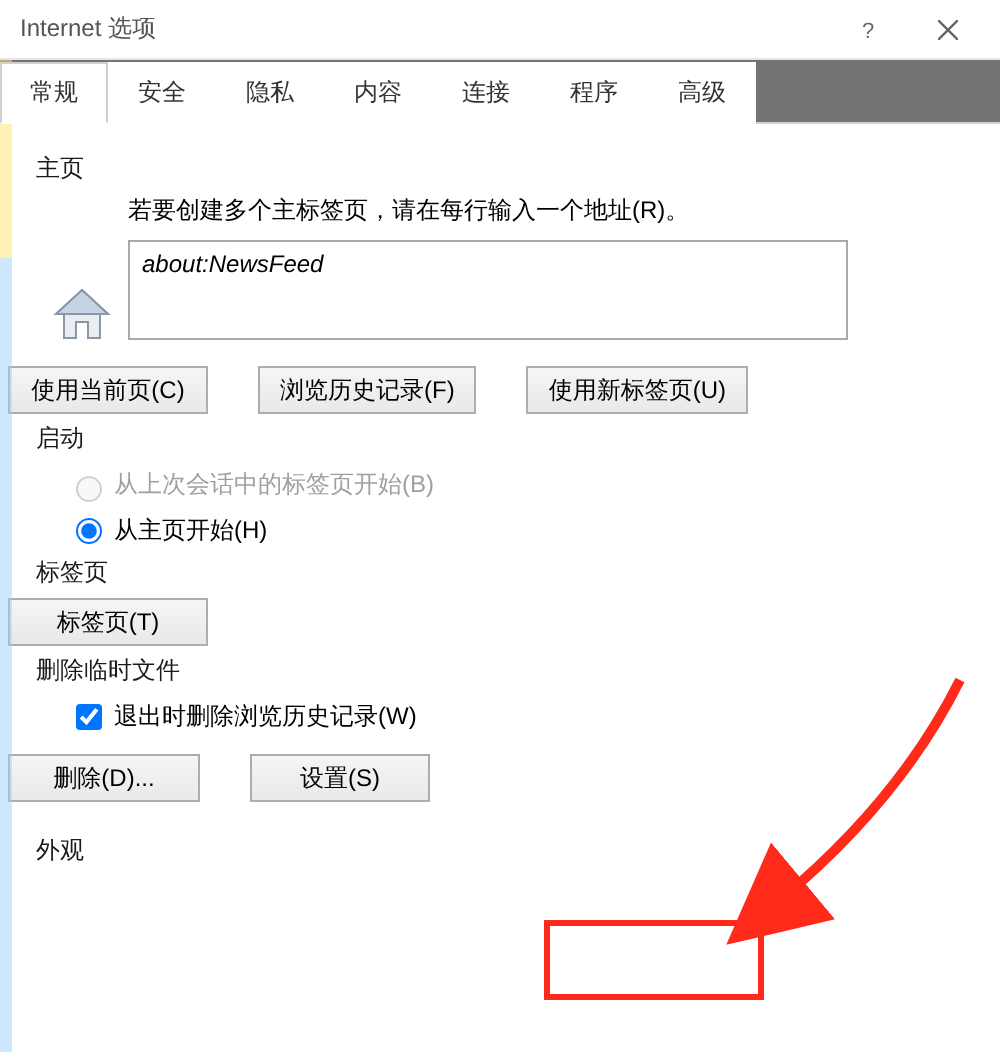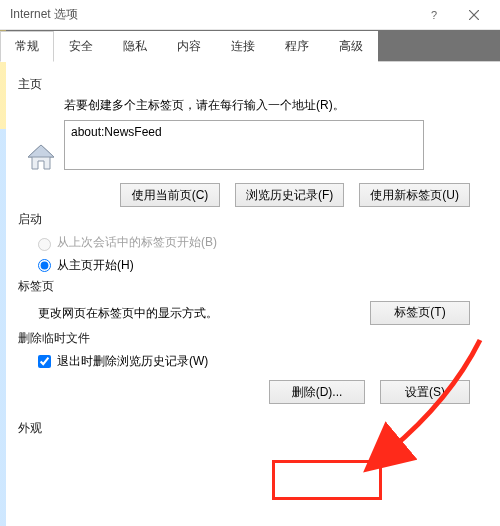--- a/index.html
+++ b/index.html
@@ -83,25 +83,26 @@
   .textarea {
     width: 360px;
     height: 50px;
     border: 1px solid #a9a9a9;
     margin-top: 6px;
     padding: 4px 6px;
     font-size: 12px;
     font-family: inherit;
     resize: none;
     color: #000;
+    font-style: italic;
   }
   .btn-row {
     display: flex;
-    gap: 15px;
-    justify-content: flex-end;
+    gap: 25px;
+    justify-content: flex-start;
     margin: 10px 14px 4px 0;
   }
   .btn {
     min-width: 100px;
     height: 24px;
     border: 1px solid #adadad;
     background: linear-gradient(#f5f5f5,#e9e9e9);
     font-size: 12px;
     padding: 0 10px;
     color: #000;
@@ -200,21 +201,20 @@
     <input type="radio" name="startup" disabled="" style="">
     <span>从上次会话中的标签页开始(B)</span>
   </label>
   <label class="radio-row">
     <input type="radio" name="startup" checked="" style="">
     <span>从主页开始(H)</span>
   </label>
 
   <div class="section-label">标签页</div>
   <div class="tabs-row">
-    <div class="indent-text">更改网页在标签页中的显示方式。</div>
     <button class="btn">标签页(T)</button>
   </div>
 
   <div class="section-label">删除临时文件</div>
   <label class="check-row">
     <input type="checkbox" checked="" style="">
     <span>退出时删除浏览历史记录(W)</span>
   </label>
   <div class="btn-row">
     <button class="btn" style="min-width:96px">删除(D)...</button>

